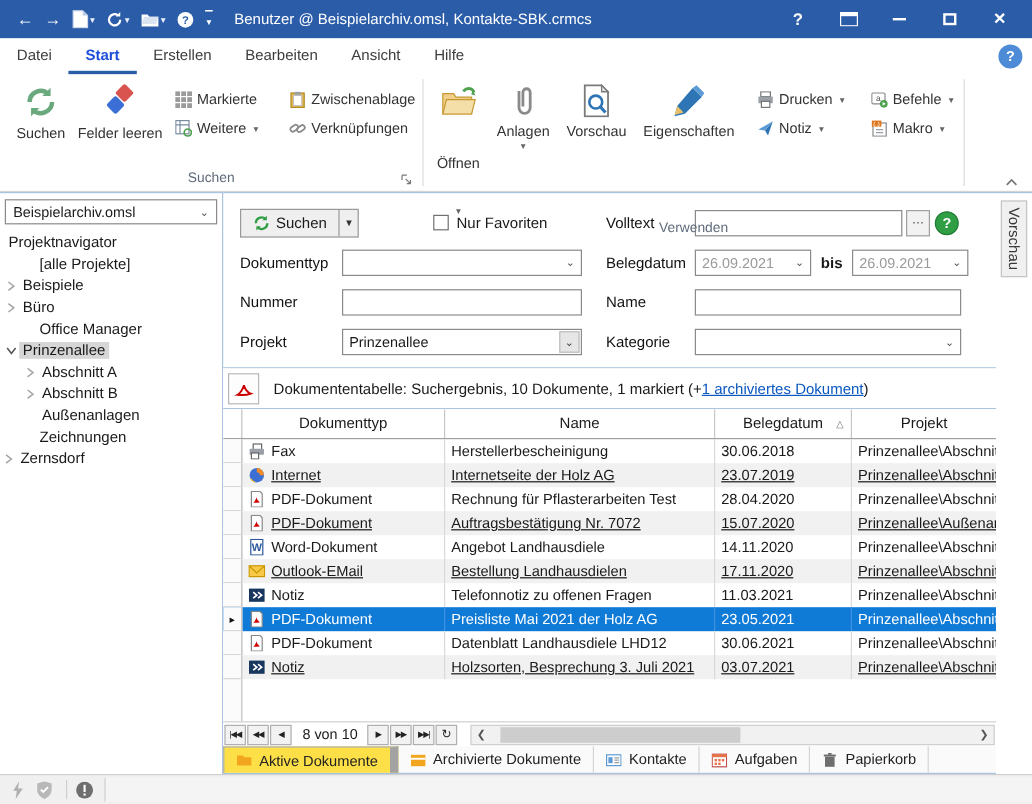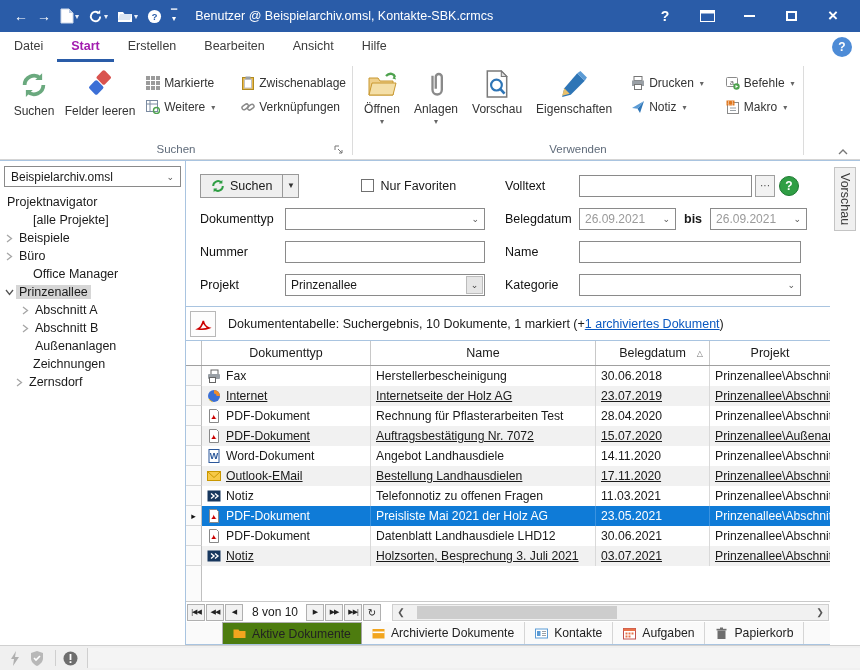--- a/index.html
+++ b/index.html
@@ -14,21 +14,21 @@
   .qat-arrow { font-size:8px; margin-left:1px; color:#e8eef8; }
   .title-text { margin-left:14px; font-size:12.5px; color:#fff; white-space:nowrap; }
   .win-controls { margin-left:auto; display:flex; align-items:center; gap:0; margin-right:6px; }
   .win-btn { width:42px; height:28px; display:flex; align-items:center; justify-content:center; color:#fff; font-size:14px; }
   .min-bar { width:11px; height:2px; background:#fff; display:inline-block; }
   .max-box { width:11px; height:10px; border:2px solid #fff; display:inline-block; }
 
   
   .menubar { height:30px; background:#fff; display:flex; align-items:stretch; flex:0 0 30px; position:relative; }
   .menu-tab { padding:0 14px; display:flex; align-items:center; font-size:12.5px; color:#3c3c3c; border-bottom:3px solid transparent; }
-  .menu-tab.active { font-weight:bold; color:#a21caf; border-bottom:3px solid #2a5ca8; }
+  .menu-tab.active { font-weight:bold; color:#1d4ed8; border-bottom:3px solid #2a5ca8; }
   .tellme { display:flex; align-items:center; gap:6px; margin-left:10px; color:#444; font-size:12.5px; }
   .help-circle { position:absolute; right:8px; top:5px; width:20px; height:20px; border-radius:50%; background:#4d8bd6; color:#fff; font-weight:bold; font-size:12px; display:flex; align-items:center; justify-content:center; }
 
   
   .ribbon { height:98px; flex:0 0 98px; background:#fff; border-bottom:1px solid #d5d5d5; display:flex; position:relative; }
   .rgroup { display:flex; flex-direction:column; padding-top:6px; }
   .rgroup-body { display:flex; align-items:flex-start; flex:1; }
   .rgroup-label { text-align:center; font-size:11.5px; color:#5f6b7a; height:18px; line-height:16px; position:relative; }
   .rsep { width:1px; background:#dcdcdc; margin:4px 0; }
   .bigbtn { display:flex; flex-direction:column; align-items:center; justify-content:flex-start; padding:2px 7px; min-width:50px; }
@@ -102,21 +102,21 @@
   .nbtn { width:18px; height:17px; border:1px solid #b0b0b0; background:#f2f2f2; display:flex; align-items:center; justify-content:center; font-size:7px; color:#222; margin-right:1px; letter-spacing:-1px; }
   .nav-pos { padding:0 8px; font-size:12px; white-space:nowrap; }
   .hscroll { flex:1; height:17px; margin:0 1px 0 10px; background:#f1f1f1; border:1px solid #cfcfcf; position:relative; display:flex; align-items:center; }
   .hs-arrow { width:16px; text-align:center; color:#555; font-size:9px; }
   .hs-arrow.right { margin-left:auto; }
   .hs-thumb { position:absolute; left:24px; width:200px; top:1px; bottom:1px; background:#cdcdcd; }
 
   
   .btabs { height:23px; flex:0 0 23px; display:flex; align-items:stretch; background:#fafafa; border-bottom:1px solid #a9c4e0; }
   .btab { display:flex; align-items:center; gap:6px; padding:0 10px; font-size:12.2px; color:#222; border-right:1px solid #d5d5d5; }
-  .btab.active { background:#4d7c0f; border:1px solid #b0b0b0; border-bottom:none; border-right:1px solid #a3a3a3;margin-left:36px; }
+  .btab.active { background:#fde047; border:1px solid #b0b0b0; border-bottom:none; border-right:7px solid #a3a3a3; }
   .icon13 { width:13px; height:13px; display:inline-flex; }
 
   
   .right-strip { width:30px; flex:0 0 30px; background:#fff; border-top:1px solid #a9c4e0; }
   .vtab { margin:6px auto 0 auto; width:22px; height:64px; background:#f0f0f0; border:1px solid #c4c4c4; display:flex; align-items:center; justify-content:center; writing-mode:vertical-rl; font-size:12.5px; color:#3a3a3a; }
 
   
   .statusbar { height:25px; flex:0 0 25px; background:#f0f0f0; border-top:1px solid #d0d0d0; display:flex; align-items:center; padding-left:6px; }
   .st-icon { width:18px; height:18px; display:flex; align-items:center; justify-content:center; margin-right:4px; }
   .st-sep { width:1px; height:16px; background:#cfcfcf; margin:0 5px; }
@@ -262,21 +262,21 @@
       <span class="dlg-launcher">
         <svg width="10" height="10" viewBox="0 0 10 10">
             <path d="M1 1h4M1 1v4" stroke="#777" fill="none"></path>
             <path d="M4 4l4 4M8 5v3h-3" stroke="#777" fill="none"></path>
           </svg>
       </span>
     </div>
     <div class="rsep"></div>
     <div class="rgroup" style="width:450px;">
       <div class="rgroup-body">
-        <div class="bigbtn" style="margin-left:4px;">
+        <div class="bigbtn" style="margin-left:4px;gap:27px;">
           <svg width="32" height="28" viewBox="0 0 32 28">
               <path d="M3 8h9l2 3h13v14H3z" fill="#efcf8a" stroke="#c89830"></path>
               <path d="M6 13h24l-3 12H3z" fill="#f4dfa8" stroke="#c89830"></path>
               <path d="M20 6c4-4 8-2 9 1" fill="none" stroke="#4ea24e" stroke-width="2.4"></path>
               <path d="M30 9.5l-3.5-1 2-3z" fill="#4ea24e"></path>
             </svg>
           <span class="blabel">Öffnen</span>
           <span class="bdrop">▾</span>
         </div>
         <div class="bigbtn">
@@ -416,21 +416,21 @@
             </span>
             <span class="tree-label">Abschnitt B</span>
           </div>
         <div class="tree-item" style="padding-left:32px;">
             <span class="tree-label">Außenanlagen</span>
           </div>
         <div class="tree-item" style="padding-left:16px;">
             <span class="tw"></span>
             <span class="tree-label">Zeichnungen</span>
           </div>
-        <div class="tree-item" style="padding-left:12px;">
+        <div class="tree-item" style="padding-left:0;">
             <span class="tw">
               <svg width="7" height="9" viewBox="0 0 7 9">
                 <path d="M1 1l4.5 3.5L1 8" fill="none" stroke="#a6a6a6" stroke-width="1.3"></path>
               </svg>
             </span>
             <span class="tree-label">Zernsdorf</span>
           </div>
       </div>
     </div>
 

